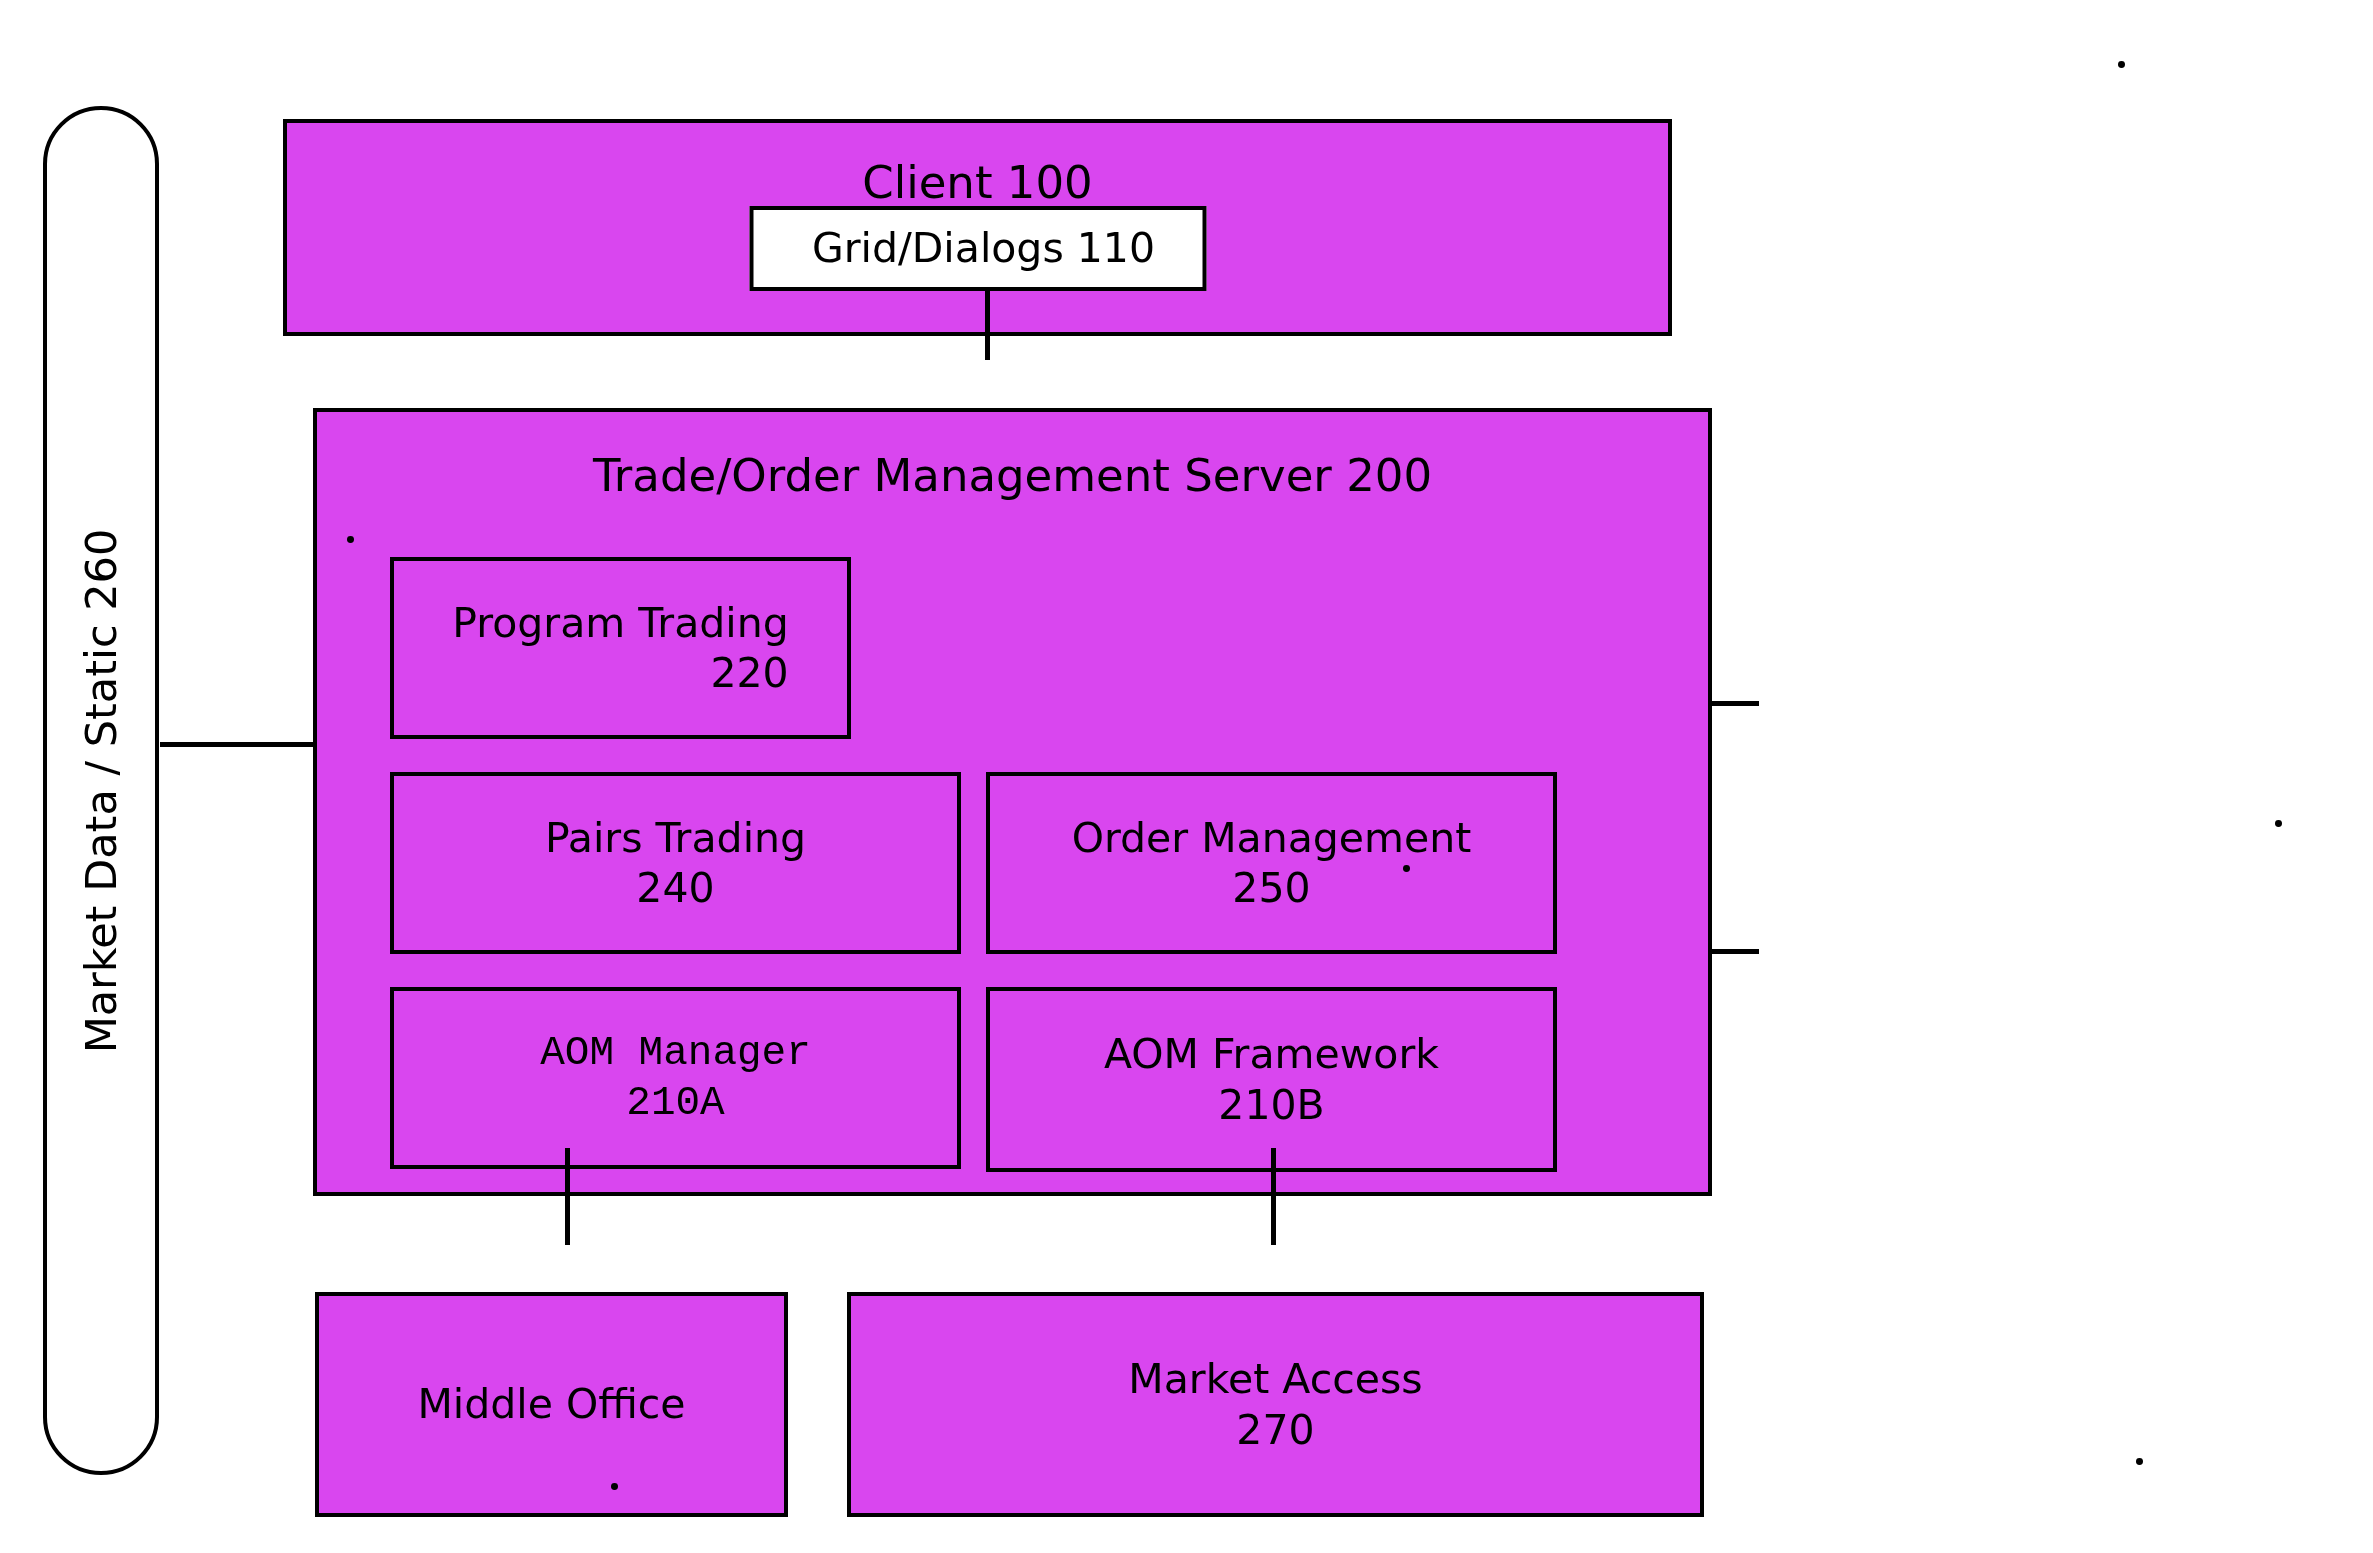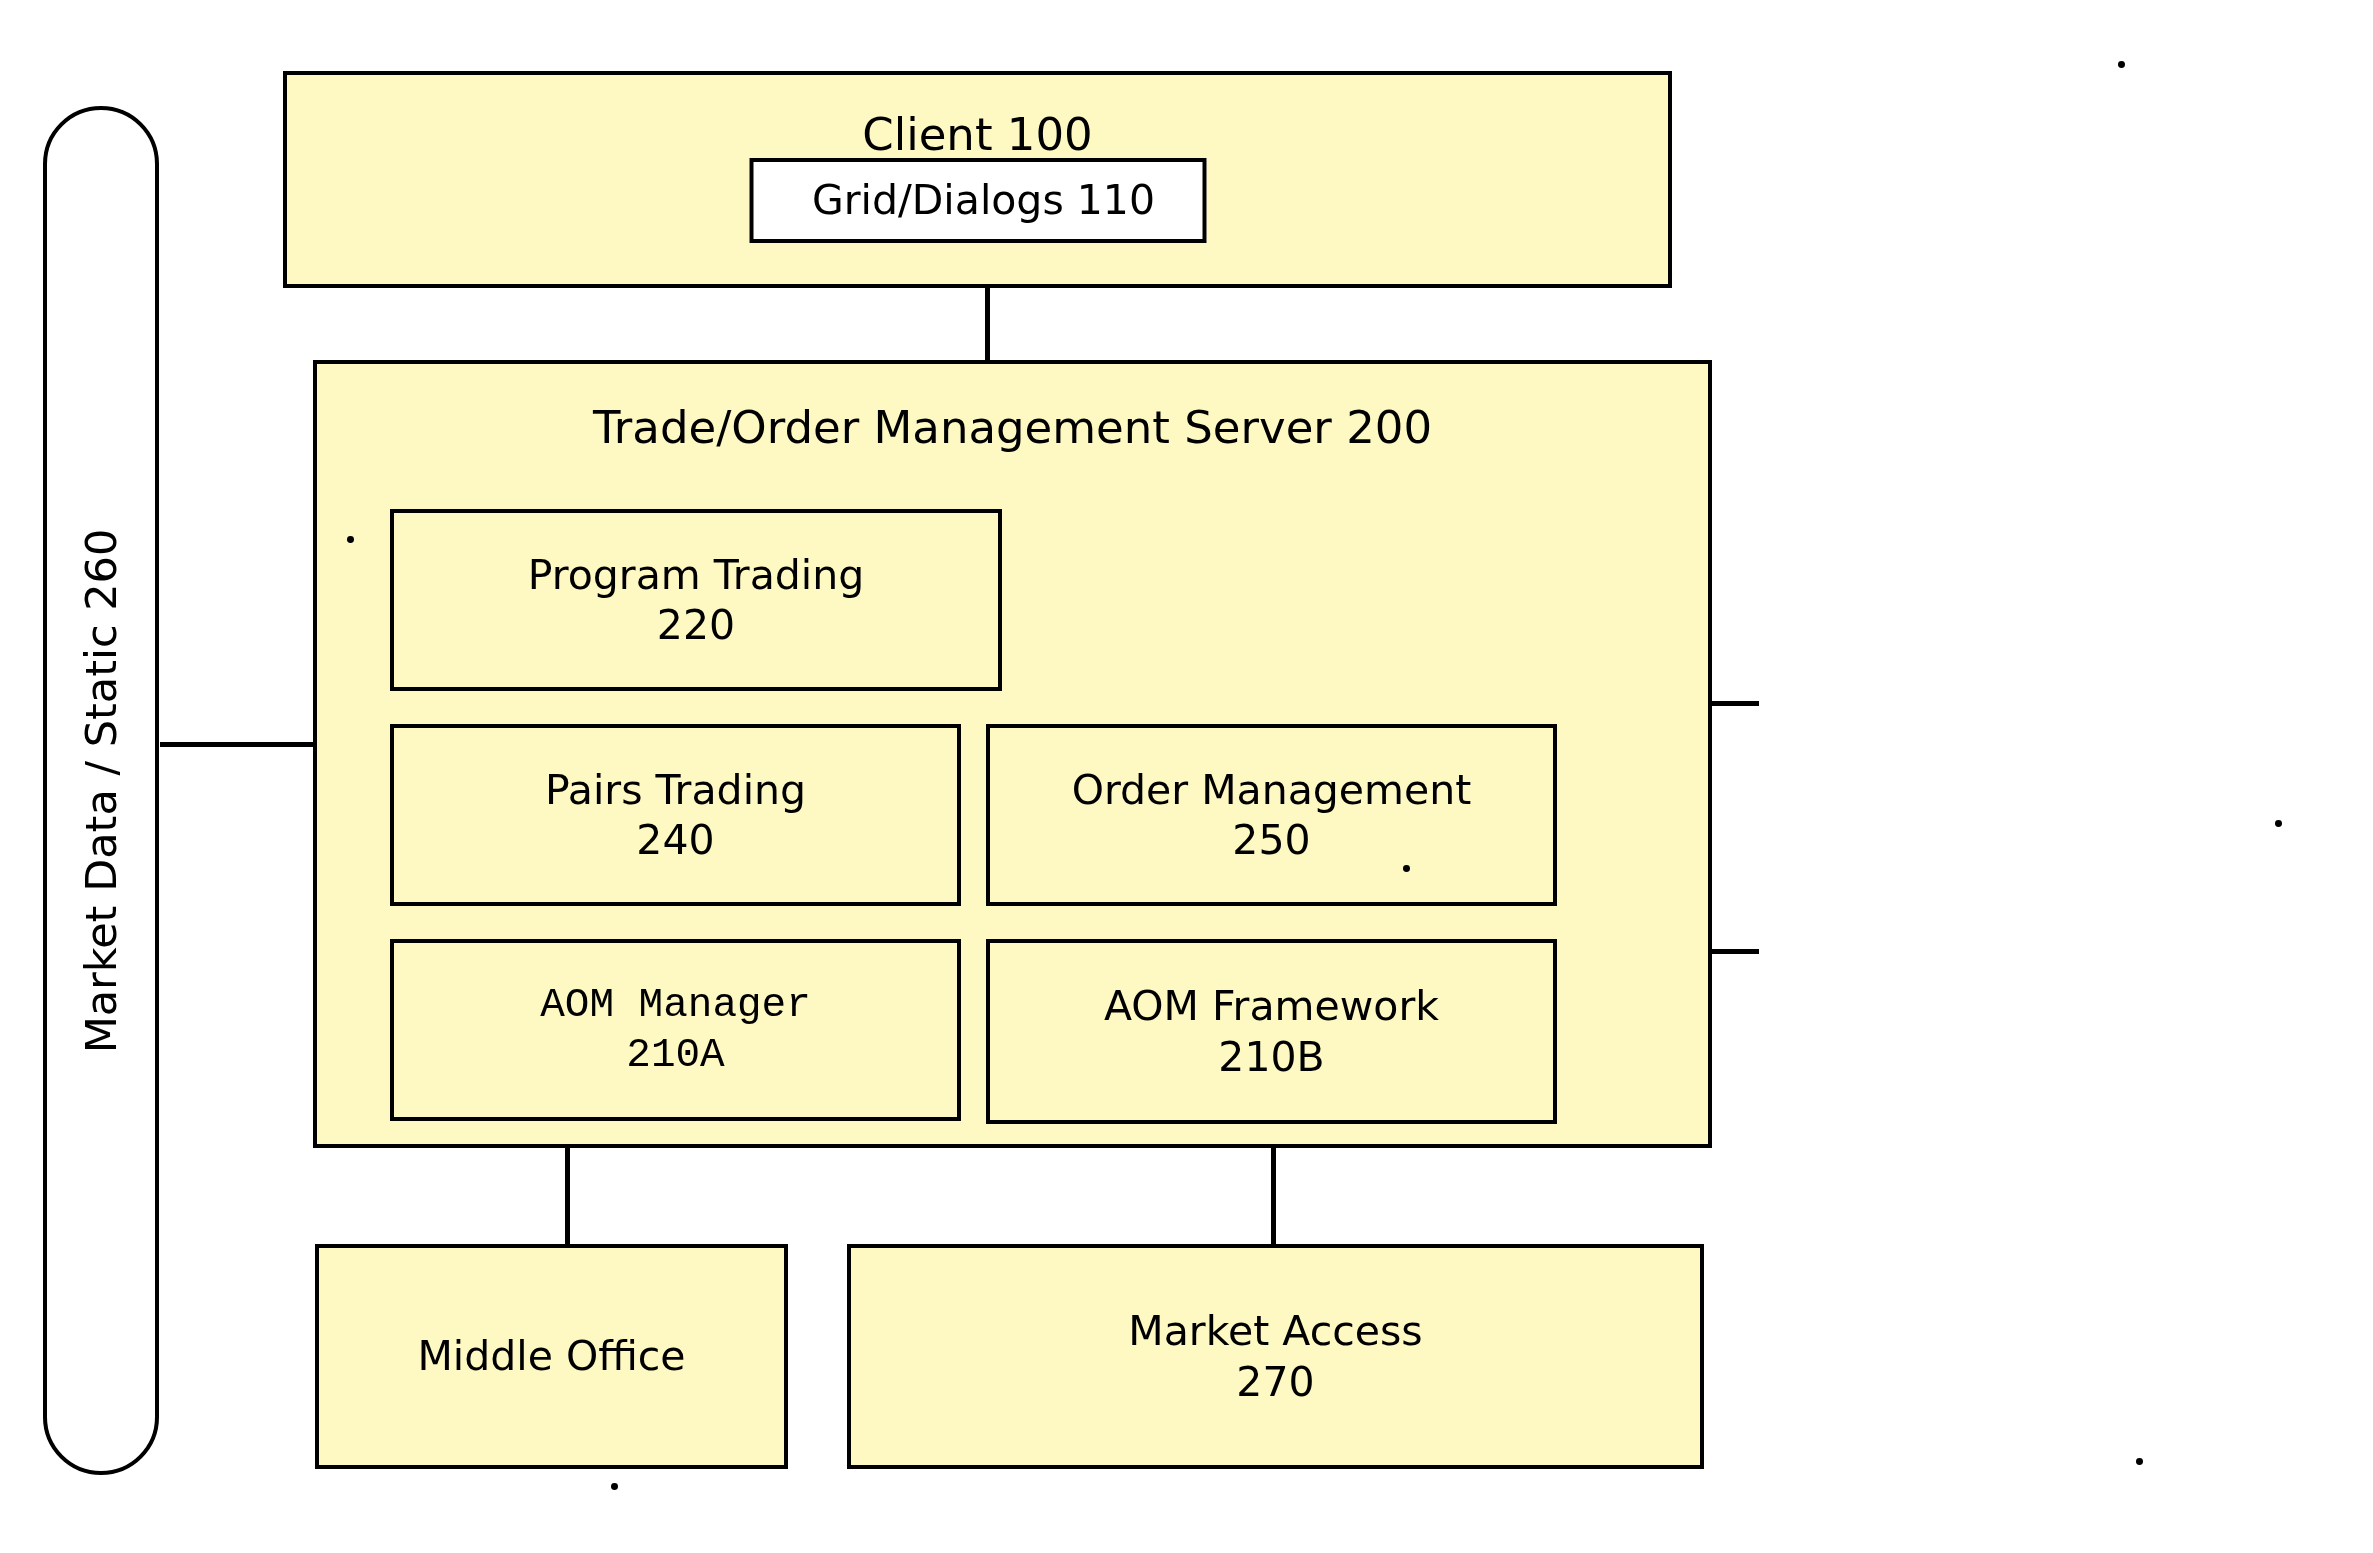--- a/index.html
+++ b/index.html
@@ -16,30 +16,31 @@
     width: 2373px;
     height: 1553px;
     background: #ffffff;
     overflow: hidden;
   }
 
   
   .box {
     position: absolute;
     box-sizing: border-box;
-    background: #fef9c3;
+    background: #d946ef;
     border: 3.9px solid #000000;
     display: flex;
     align-items: center;
     justify-content: center;
     text-align: center;
     color: #000000;
     font-family: "DejaVu Sans", sans-serif;
     line-height: 1.22;
     white-space: pre-line;
+    margin-top: 48px;
   }
 
   
   #market-pipe {
     position: absolute;
     left: 43px;
     top: 106px;
     width: 116px;
     height: 1369px;
     box-sizing: border-box;
@@ -104,21 +105,21 @@
   #server-title {
     font-size: 45px;
     text-align: center;
   }
 
   
   .module {
     font-size: 41px;
     border-width: 4.9px;
   }
-  #mod-program-trading { left: 390px; top: 509px; width: 612px; height: 182px; }
+  #mod-program-trading { left: 390px; top: 509px; width: 461px; height: 182px; text-align: right; }
   #mod-trade-mgmt      { left: 986px; top: 509px; width: 571px; height: 182px; }
   #mod-pairs-trading   { left: 390px; top: 724px; width: 571px; height: 182px; }
   #mod-order-mgmt      { left: 986px; top: 724px; width: 571px; height: 182px; }
   #mod-aom-manager     { left: 390px; top: 939px; width: 571px; height: 182px; font-family: Liberation Mono, monospace; }
   #mod-aom-framework   { left: 986px; top: 939px; width: 571px; height: 185px; }
 
   
   #analytics-box {
     left: 1759px;
     top: 615px;

